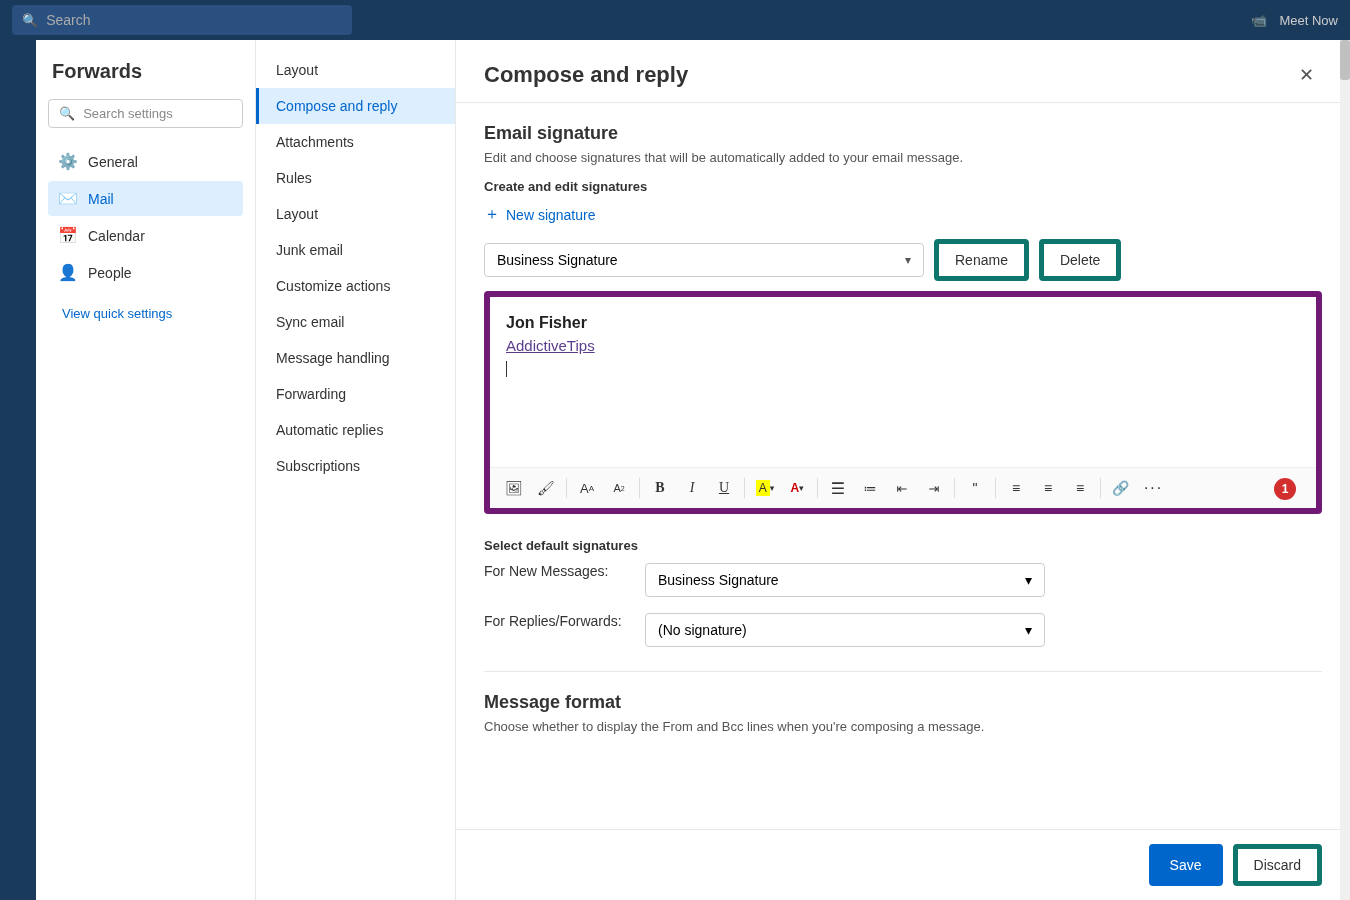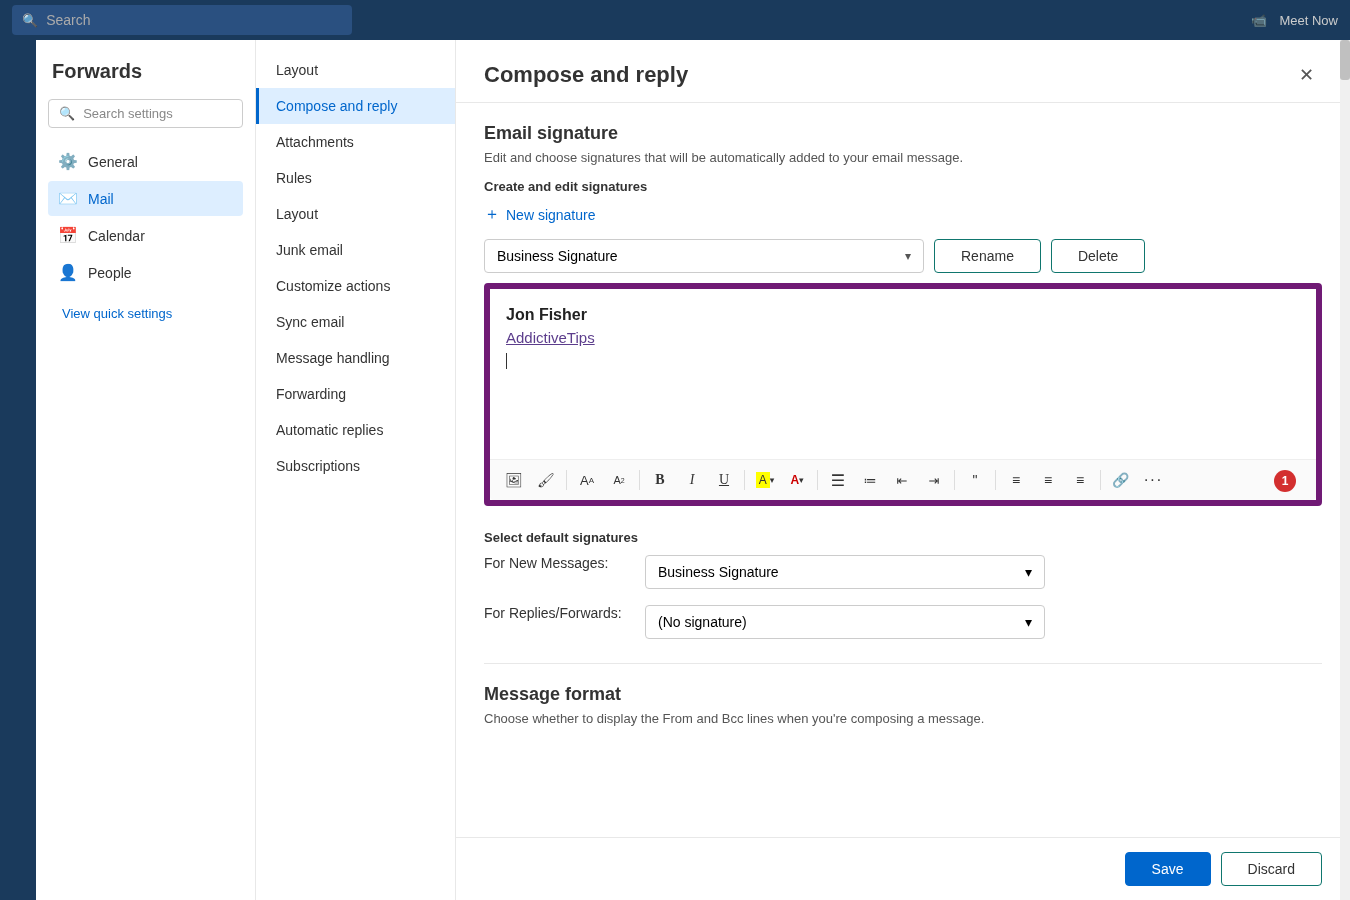--- a/index.html
+++ b/index.html
@@ -262,24 +262,24 @@
       padding: 8px 12px;
       font-size: 14px;
       display: flex;
       align-items: center;
       justify-content: space-between;
       cursor: pointer;
       background: #fff;
     }
     .sig-dropdown-arrow { color: #555; font-size: 12px; }
     .btn {
-      border: 1px solid #0f766e;
-      background: #fff;
-      border-radius: 4px;
-      padding: 8px 26px;
+      border: 5px solid #0f766e;
+      background: #fff;
+      border-radius: 4px;
+      padding: 8px 16px;
       font-size: 14px;
       cursor: pointer;
       color: #333;
     }
     .btn-primary {
       background: #0066cc;
       color: #fff;
       border-color: #0066cc;
     }
 

